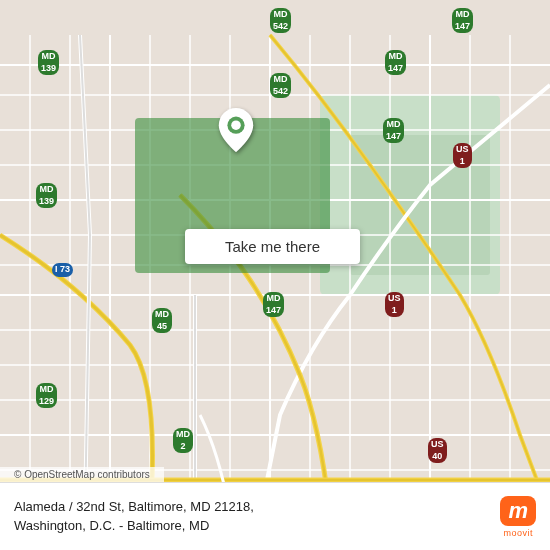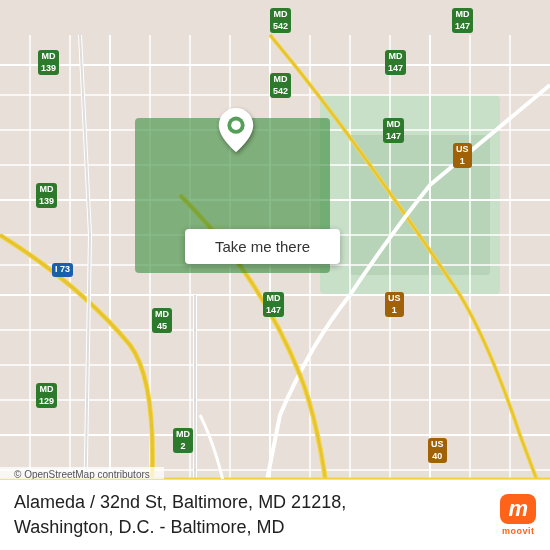--- a/index.html
+++ b/index.html
@@ -46,21 +46,21 @@
       flex-direction: column;
       align-items: center;
       filter: drop-shadow(1px 2px 2px rgba(0,0,0,0.4));
     }
 
     
     #take-me-there-btn {
       position: absolute;
       top: 229px;
       left: 185px;
-      width: 155px;
+      width: 175px;
       height: 35px;
       background: white;
       border: none;
       border-radius: 4px;
       font-size: 15px;
       font-weight: 500;
       color: #333;
       cursor: pointer;
       box-shadow: 0 2px 6px rgba(0,0,0,0.3);
       display: flex;
@@ -88,21 +88,21 @@
       background: white;
       padding: 10px 14px 10px 14px;
       border-top: 1px solid #ddd;
       display: flex;
       align-items: center;
       justify-content: space-between;
       min-height: 68px;
     }
 
     #address-text {
-      font-size: 18px;
+      font-size: 13px;
       color: #222;
       font-weight: 400;
       line-height: 1.4;
       max-width: 380px;
     }
 
     
     #moovit-logo {
       display: flex;
       flex-direction: column;
@@ -123,40 +123,40 @@
       color: white;
       font-size: 22px;
       font-weight: bold;
       font-style: italic;
       line-height: 1;
     }
 
     .moovit-label {
       color: #ff6319;
       font-size: 9px;
-      font-weight: bold;
+      font-weight: normal;
       margin-top: 2px;
       letter-spacing: 0.5px;
     }
 
     
     .badge {
       position: absolute;
-      border-radius: 3px;
+      border-radius: 8px;
       font-size: 9px;
       font-weight: bold;
       color: white;
       padding: 1px 3px;
       text-align: center;
       line-height: 1.3;
     }
 
     .badge-green { background: #2d7a2d; }
     .badge-blue { background: #1a5fa8; }
-    .badge-red { background: #a16207; text-align: center; }
+    .badge-red { background: #7f1d1d; text-align: center; }
   </style>
 </head>
 <body>
 
 <div id="map-container">
 
   <div id="map-bg"></div>
 
   <svg id="map-svg" viewBox="0 0 550 480">
 

